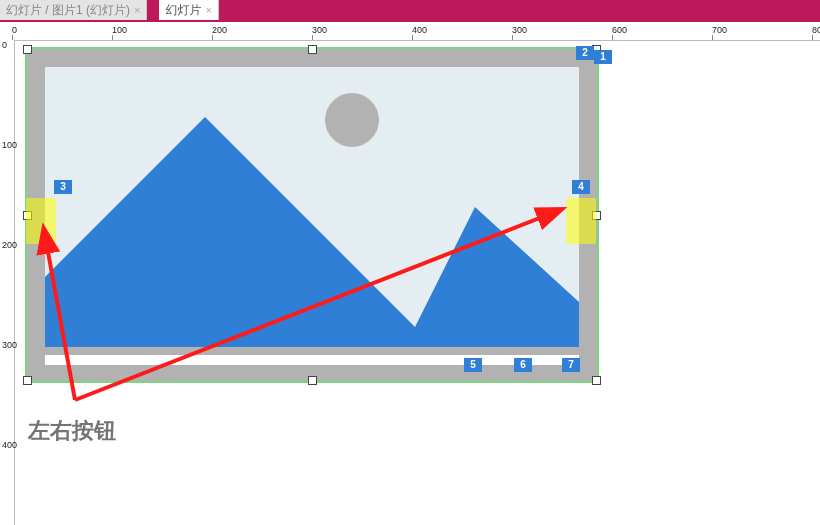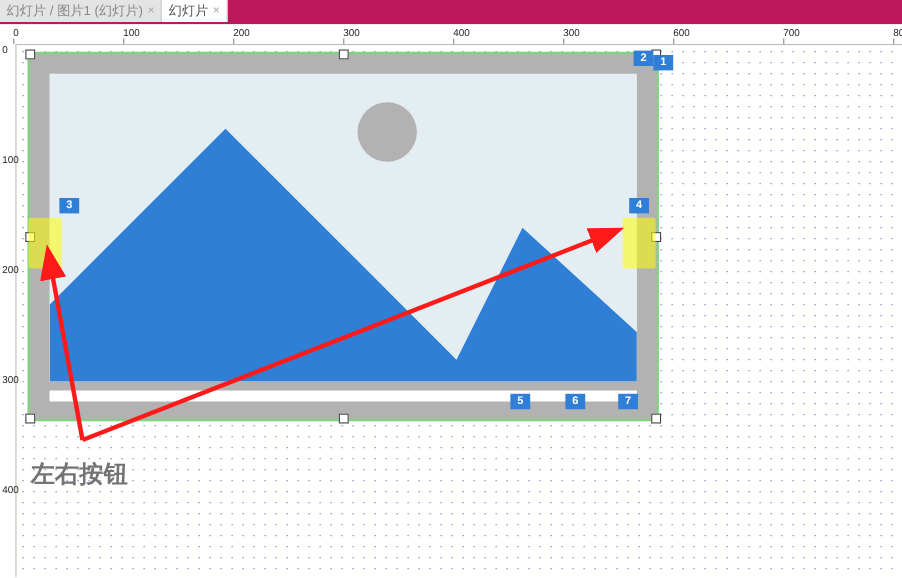--- a/index.html
+++ b/index.html
@@ -28,20 +28,21 @@
     align-items: center;
     gap: 4px;
     color: #888;
     background: #e4e4e4;
     border-right: 1px solid #c8c8c8;
     cursor: pointer;
   }
   .tab.active {
     background: #fff;
     color: #555;
+    margin-left: 12px;
   }
   .tab .close {
     font-size: 11px;
     color: #aaa;
   }
   
   .h-ruler {
     position: absolute;
     top: 22px;
     left: 0;

